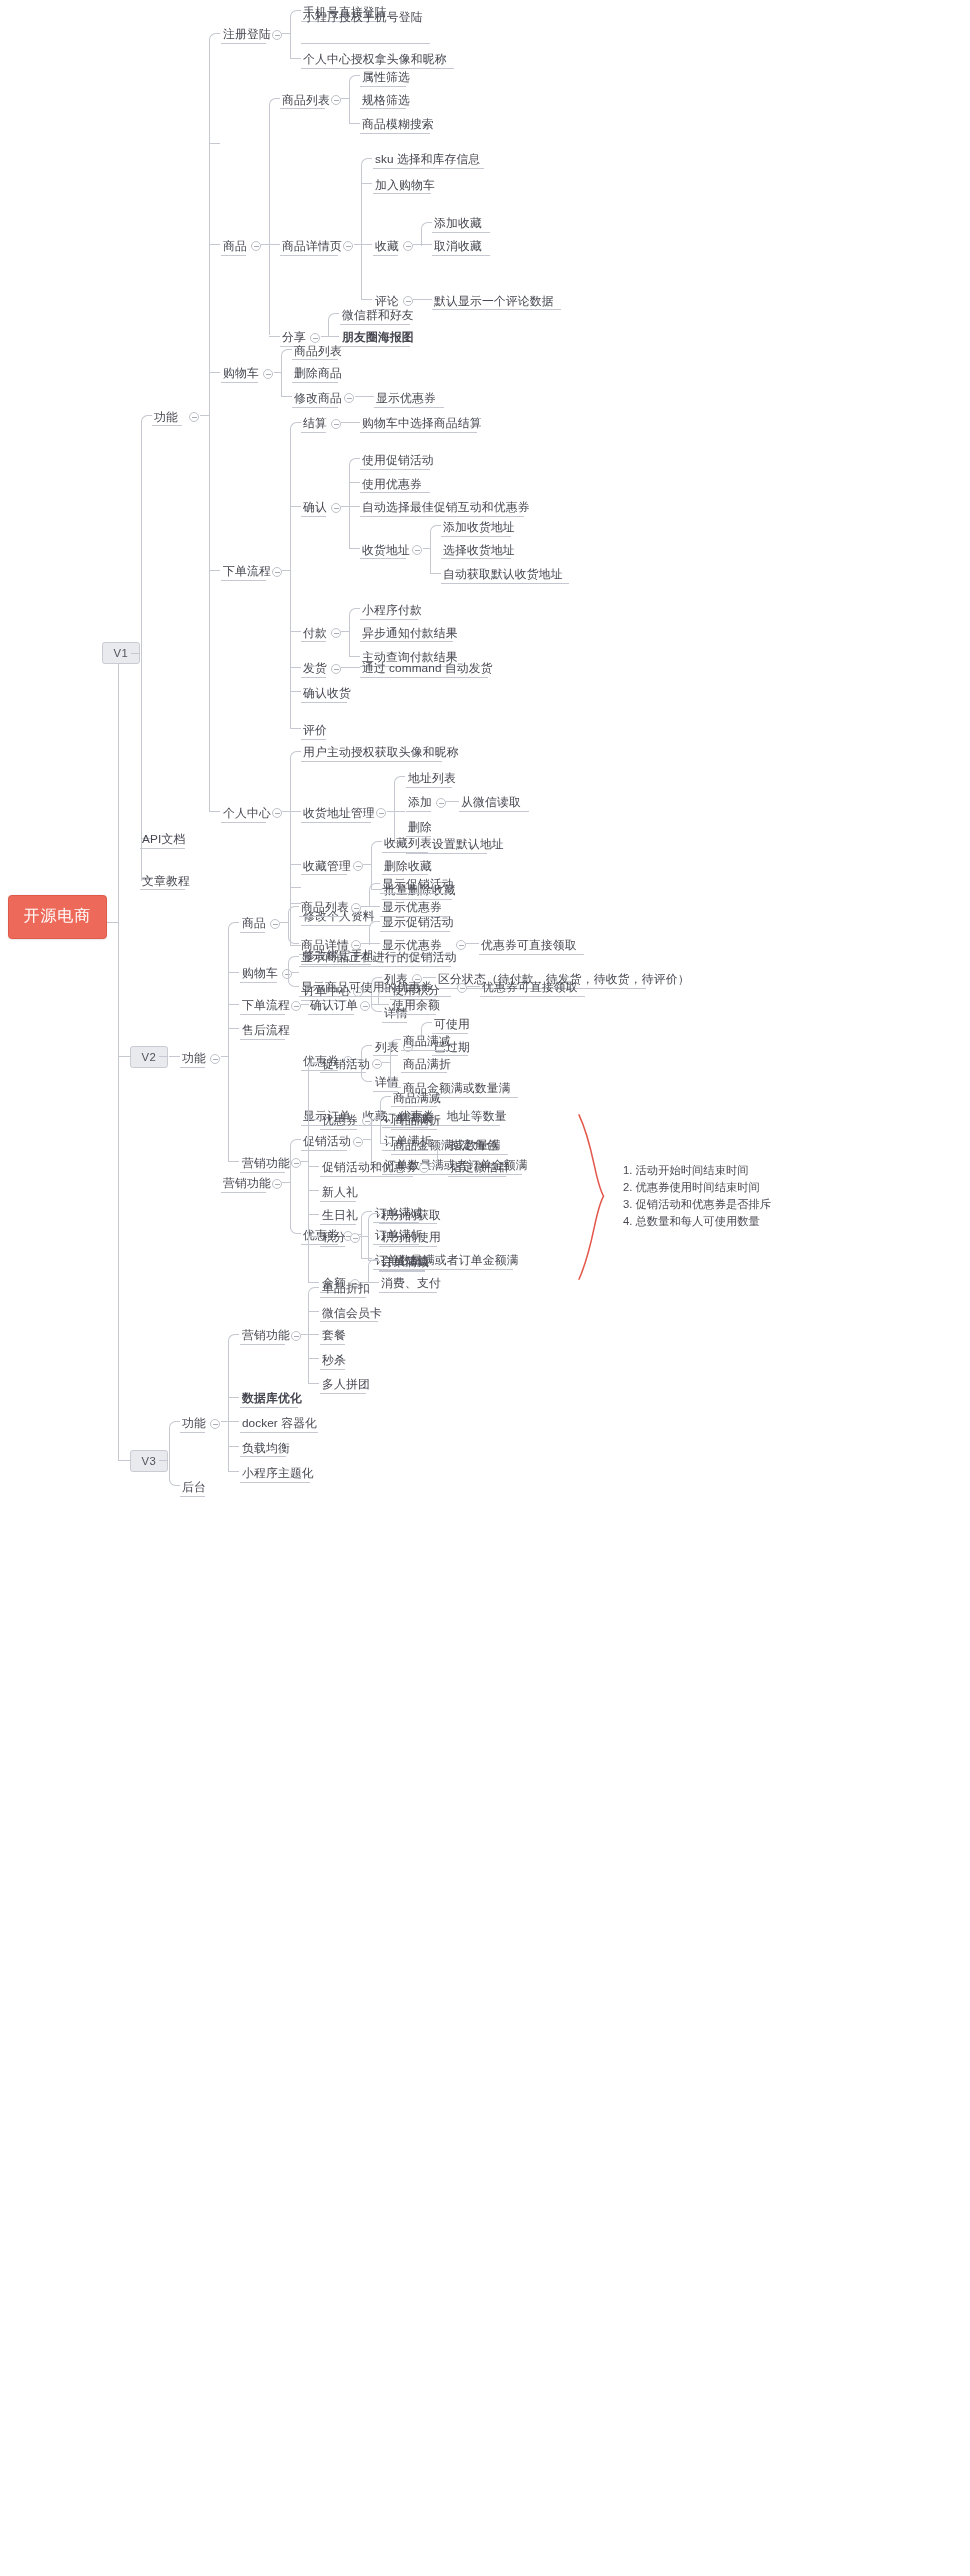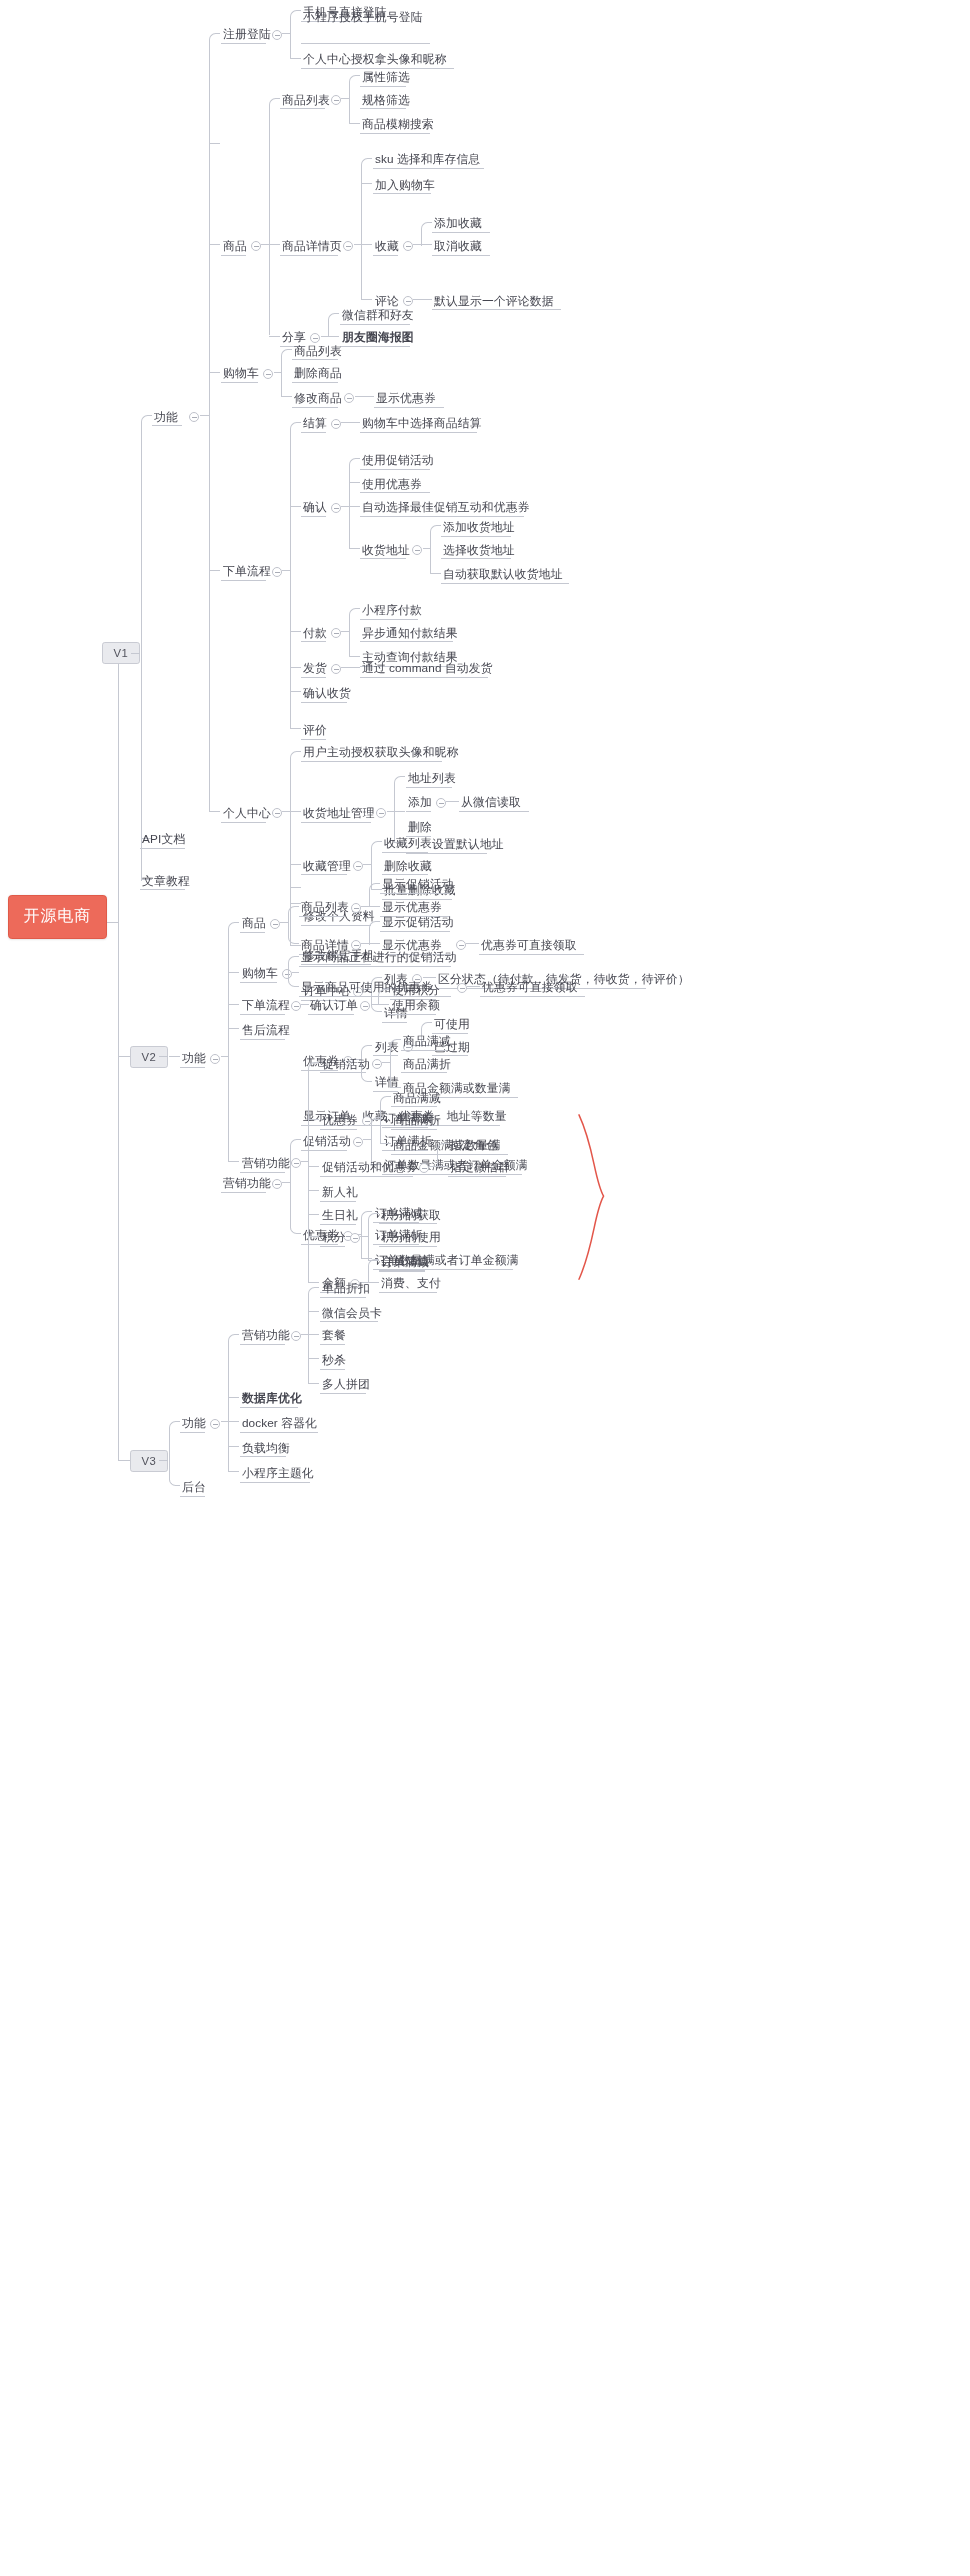--- a/index.html
+++ b/index.html
@@ -458,20 +458,26 @@
   <div class="topic" style="left:373px; top:1203px;">订单满减</div>
   <div class="under" style="left:373px; top:1222px; width:46px;"></div>
   <div class="topic" style="left:373px; top:1225px;">订单满折</div>
   <div class="under" style="left:373px; top:1244px; width:46px;"></div>
   <div class="topic" style="left:373px; top:1250px;">订单数量满或者订单金额满</div>
   <div class="under" style="left:373px; top:1269px; width:140px;"></div>
 
   <svg class="brace" style="left:577px; top:1113px;" width="38" height="170" viewBox="0 0 40 180">
     <path d="M2,2 C18,36 18,70 28,88 C18,106 18,140 2,176" fill="none" stroke="#e3564a" stroke-width="1.6" stroke-linecap="round"></path>
   </svg>
+  <div class="note" style="left:623px; top:1162px;">
+    <div>1. 活动开始时间结束时间</div>
+    <div>2. 优惠券使用时间结束时间</div>
+    <div>3. 促销活动和优惠券是否排斥</div>
+    <div>4. 总数量和每人可使用数量</div>
+  </div>
 
   <div class="ver-node" style="left:130px; top:1046px;">V2</div>
   <div class="h-line" style="left:159px; top:1056px; width:9.4px;"></div>
   <div class="h-line" style="left:169px; top:1056px; width:11.3px;"></div>
 
   <div class="topic" style="left:180px; top:1048px;">功能</div>
   <div class="under" style="left:180px; top:1067px; width:24.5px;"></div>
   <div class="handle" style="left:210px; top:1054px;"></div>
   <div class="h-line" style="left:221px; top:1056px; width:7.5px;"></div>
   <div class="elbow-tl" style="left:228px; top:922px; width:11.3px; height:136px;"></div>

